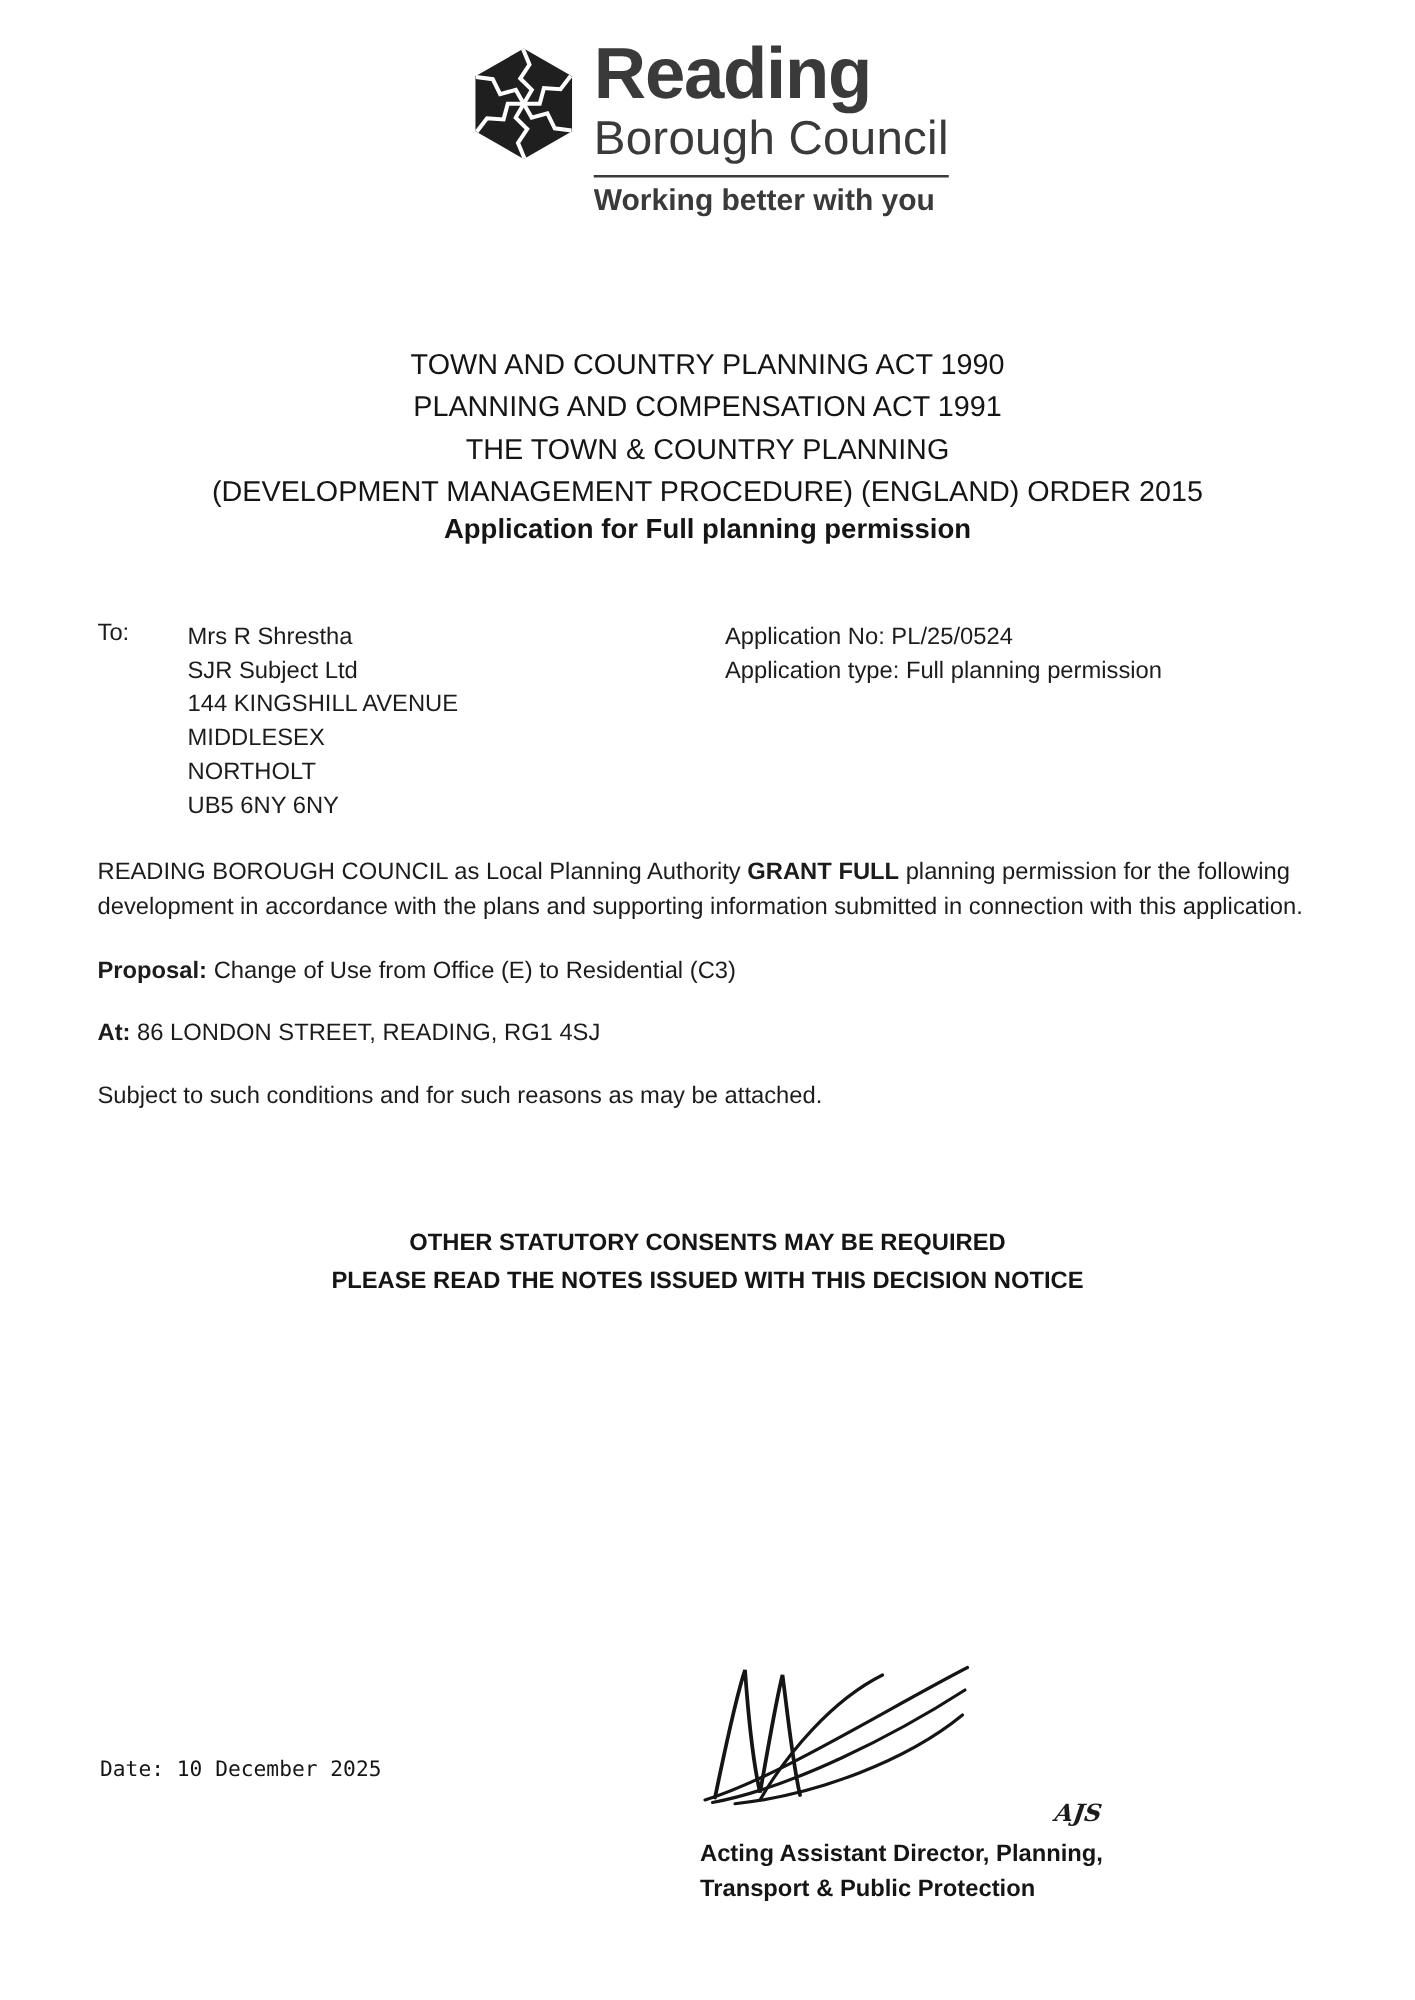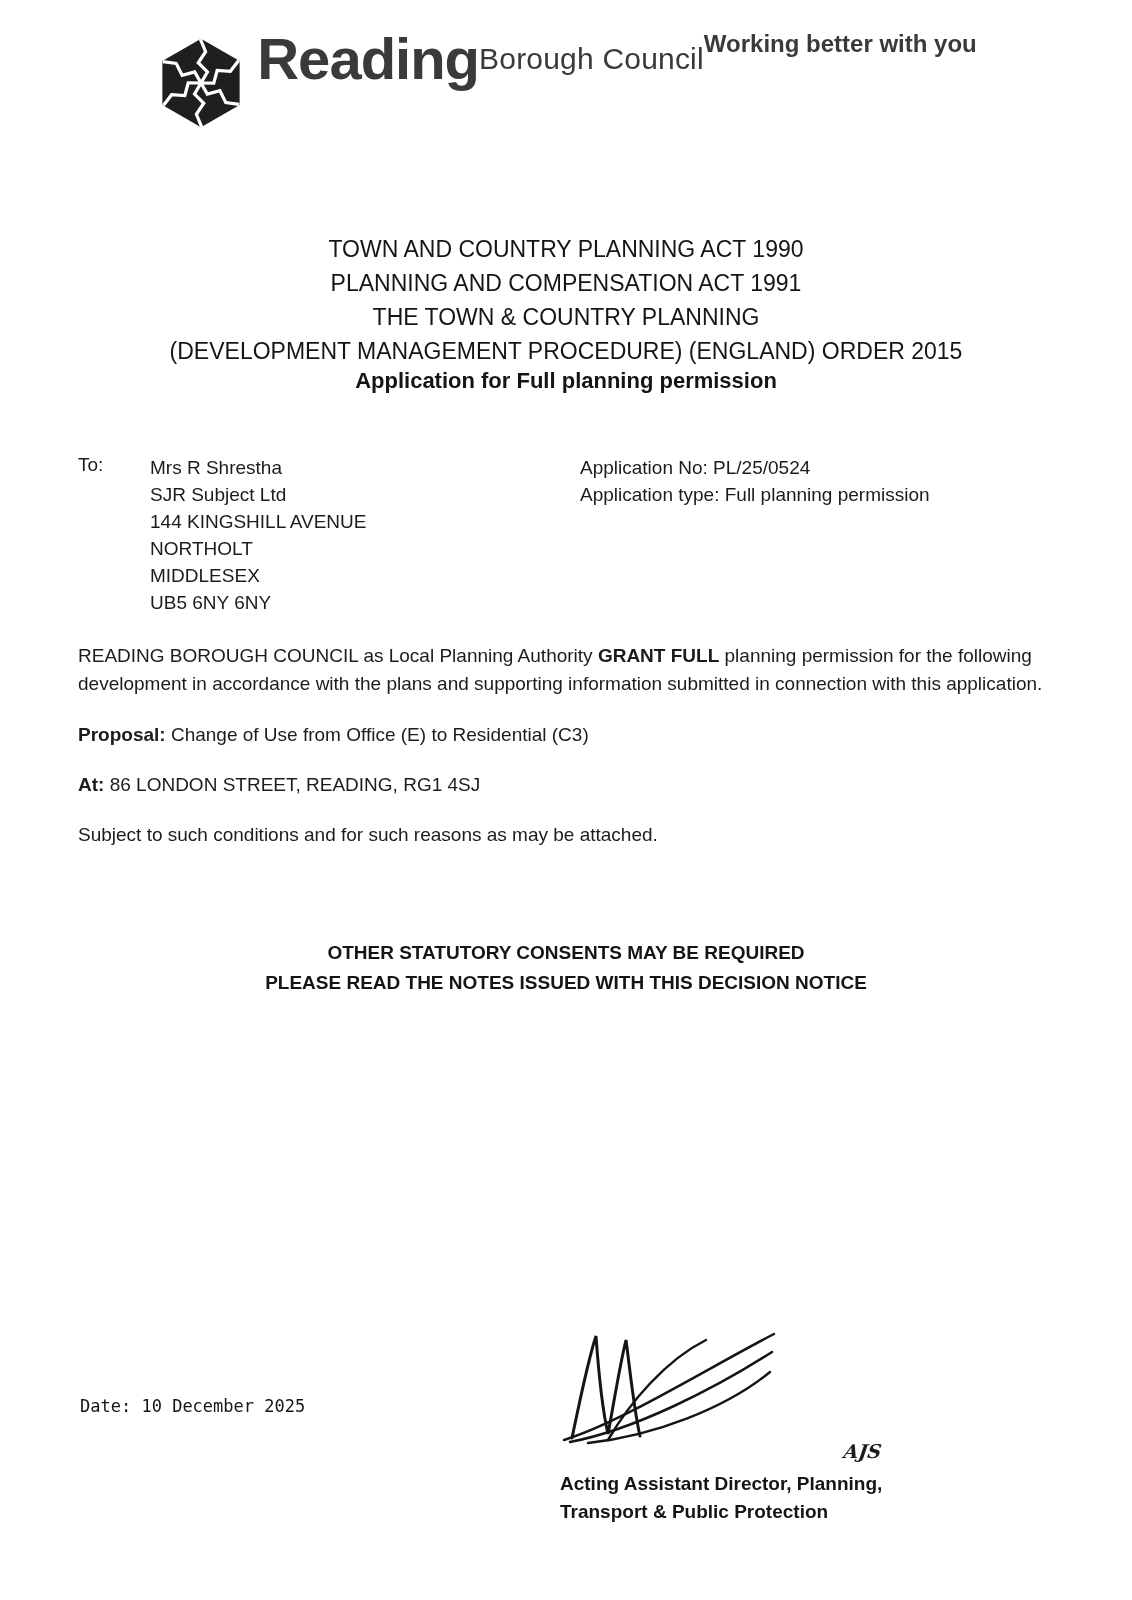--- a/index.html
+++ b/index.html
@@ -7,23 +7,23 @@
   .page {
     width: 1132px; height: 1600px; margin: 0 auto; background: #ffffff;
     font-family: "Liberation Sans", sans-serif; color: #1c1c1c;
     padding: 30px 78px 0; position: relative; overflow: hidden;
   }
 
   
   .logo-wrap { width: fit-content; margin: 0 auto; }
   .logo-row { display: flex; align-items: flex-start; gap: 10px; }
   .logo-icon { width: 92px; height: 98px; margin-top: 4px; flex: 0 0 auto; }
-  .logo-text { display: flex; flex-direction: row; }
+  .logo-text { display: flex; flex-direction: column; }
   .logo-name { font-size: 58px; font-weight: 700; color: #3a3a3a; letter-spacing: -1px; line-height: 1.0; }
-  .logo-sub { font-size: 30px; color: #3a3a3a; line-height: 1.15; margin-top: 12px; letter-spacing: 0.2px; }
+  .logo-sub { font-size: 38px; color: #3a3a3a; line-height: 1.15; margin-top: 2px; letter-spacing: 0.2px; }
   .logo-divider { height: 2px; background: #3a3a3a; margin: 6px 0 5px; }
   .logo-tagline { font-size: 24px; font-weight: 700; color: #3a3a3a; line-height: 1.15; }
 
   
   .title-block { margin-top: 100px; text-align: center; font-weight: 400; font-size: 23px; line-height: 34px; color: #151515; }
   .doc-subtitle { text-align: center; font-weight: 700; font-size: 22px; color: #151515; }
 
   
   .to-row { display: flex; margin-top: 60px; font-size: 19px; }
   .to-label { width: 72px; flex: 0 0 auto; }
@@ -32,21 +32,21 @@
 
   .body-line { margin-top: 26px; font-size: 19px; }
   .b { font-weight: 700; }
   .grant { margin-top: 26px; font-size: 19px; line-height: 28px; max-width: 980px; }
   .spaced { margin-top: 28px; }
 
   .notice { margin-top: 92px; text-align: center; font-weight: 700; font-size: 19px; line-height: 30px; color: #151515; }
 
   
   .footer { position: absolute; left: 78px; right: 78px; top: 1330px; height: 250px; }
-  .date-line { position: absolute; left: 2px; top: 66px; font-family: "DejaVu Sans Mono", monospace; font-size: 17px; color: #151515; }
+  .date-line { position: absolute; left: 2px; top: 76px; font-family: "DejaVu Sans Mono", monospace; font-size: 17px; color: #151515; }
   .signature-svg { position: absolute; left: 480px; top: 0; width: 220px; height: 115px; }
   .initials { position: absolute; left: 766px; top: 110px; font-family: "DejaVu Serif", serif; font-style: italic; font-weight: 700; font-size: 19px; transform: skewX(-8deg); }
   .signatory { position: absolute; left: 482px; top: 140px; font-weight: 700; font-size: 19px; line-height: 28px; color: #151515; }
 </style>
 </head>
 <body>
 
 <div class="page">
 
   <header class="logo-wrap">
@@ -79,22 +79,22 @@
   </section>
 
   <div class="doc-subtitle">Application for Full planning permission</div>
 
   <section class="to-row">
     <div class="to-label">To:</div>
     <div class="address">
       <div>Mrs R Shrestha</div>
       <div>SJR Subject Ltd</div>
       <div>144 KINGSHILL AVENUE</div>
+      <div>MIDDLESEX</div>
       <div>NORTHOLT</div>
-      <div>MIDDLESEX</div>
       <div>UB5 6NY 6NY</div>
     </div>
     <div class="app-info">
       <div>
         <span>Application No:</span>
         <span>PL/25/0524</span>
       </div>
       <div>
         <span>Application type:</span>
         <span>Full planning permission</span>

